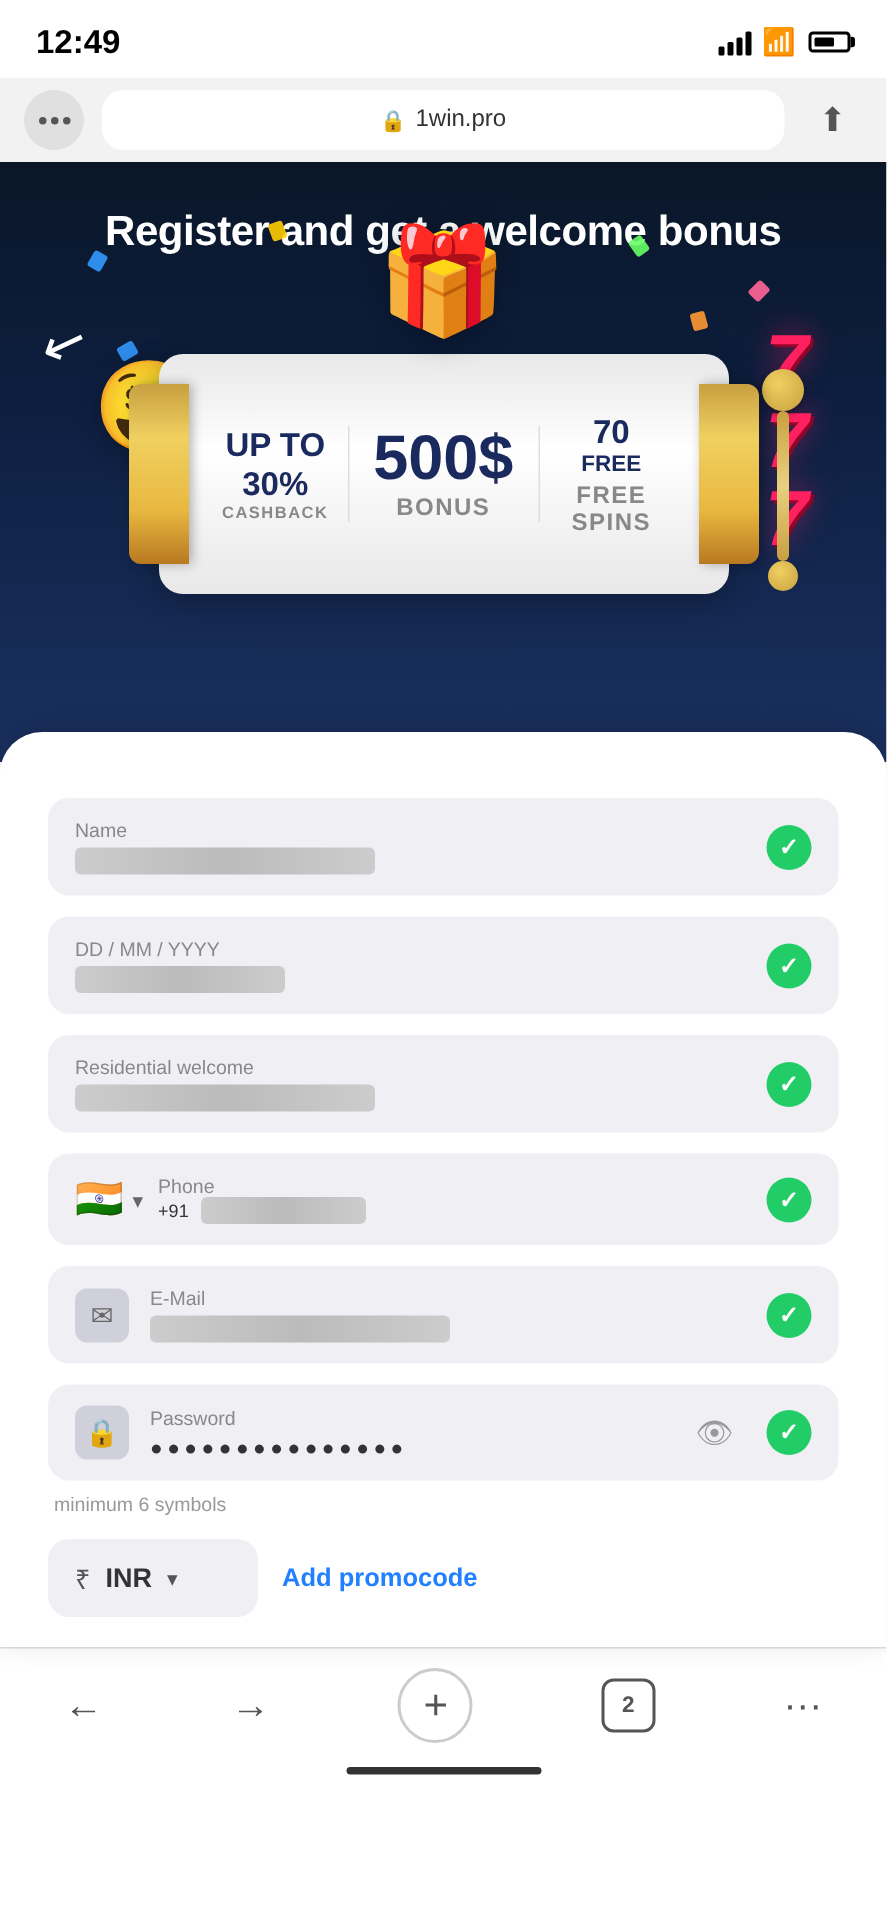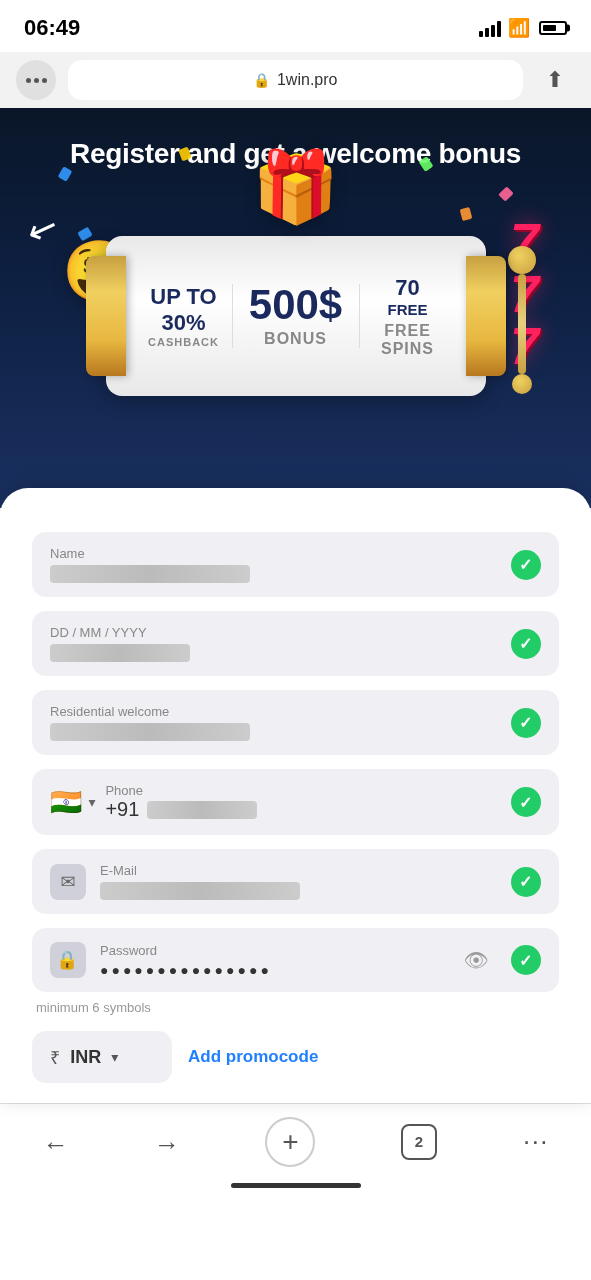--- a/index.html
+++ b/index.html
@@ -350,21 +350,21 @@
       align-items: center;
       gap: 6px;
       cursor: pointer;
       flex-shrink: 0;
     }
     .flag-emoji { font-size: 26px; }
     .dropdown-arrow { font-size: 14px; color: #666; }
     .phone-content { flex: 1; }
     .phone-label { font-size: 13px; color: #888; }
     .phone-number {
-      font-size: 20px;
+      font-size: 12px;
       font-weight: 500;
       color: #333;
       display: flex;
       align-items: center;
       gap: 4px;
     }
     .phone-blur {
       height: 18px;
       background: linear-gradient(90deg, #ccc, #bbb, #ccc);
       border-radius: 4px;
@@ -503,21 +503,21 @@
     .home-bar {
       width: 130px; height: 5px;
       background: #333;
       border-radius: 3px;
     }
   </style>
 </head>
 <body>
 
 <div class="status-bar">
-  <span class="status-time">06:49</span>
+  <span class="status-time">12:49</span>
   <div class="status-icons">
     <div class="signal-bars">
       <span></span>
         <span></span>
         <span></span>
         <span></span>
     </div>
     <span class="wifi-icon">📶</span>
     <div class="battery-icon">
       <div class="battery-fill"></div>

